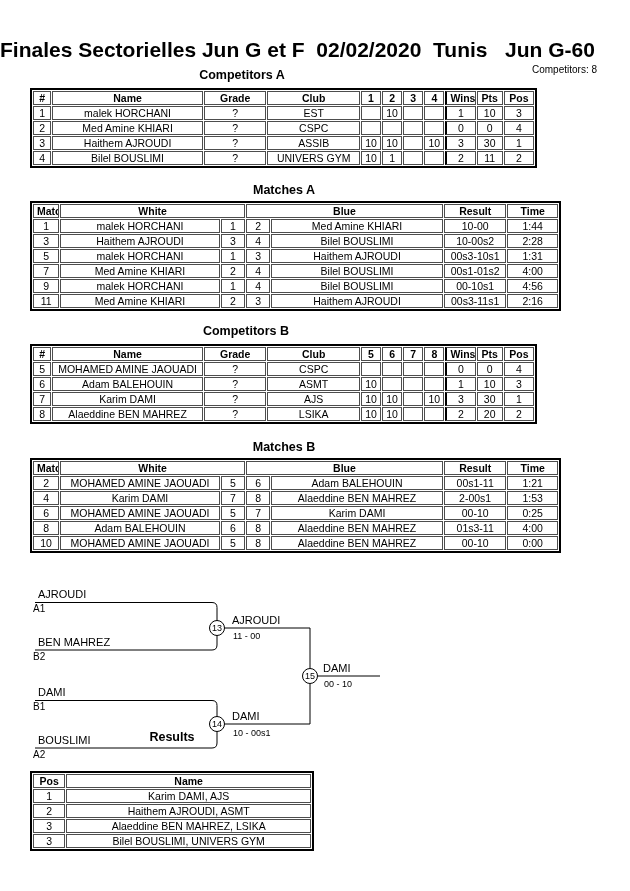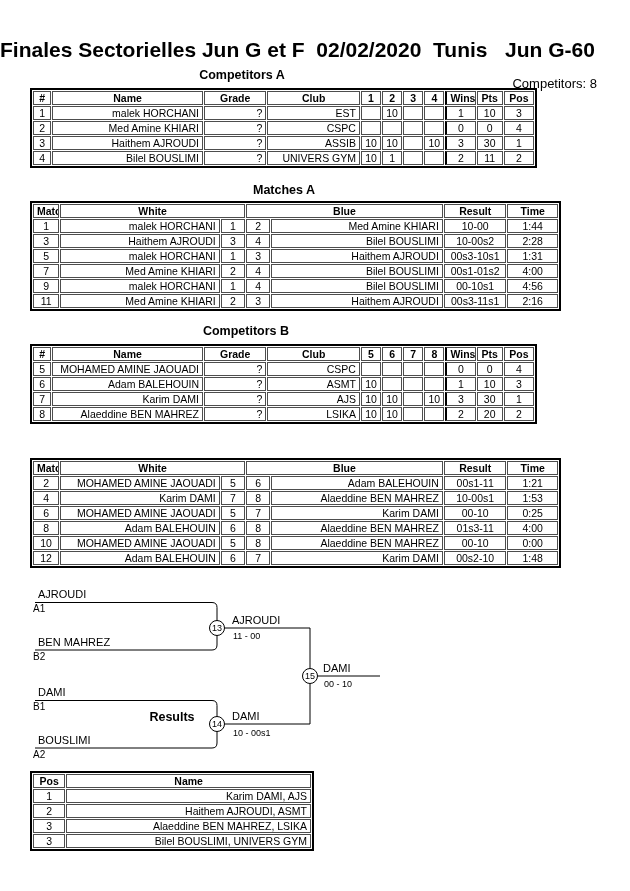--- a/index.html
+++ b/index.html
@@ -9,46 +9,46 @@
   }
   .title{
     position:absolute;left:0;top:38px;width:524px;text-align:center;
     font-size:21px;font-weight:bold;white-space:pre;letter-spacing:0px;
   }
   .h2{
     position:absolute;width:300px;text-align:center;
     font-size:12.5px;font-weight:bold;white-space:pre;
   }
   .count{
-    position:absolute;left:440px;top:76px;width:157px;text-align:right;
-    font-size:13px;
+    position:absolute;left:440px;top:64px;width:157px;text-align:right;
+    font-size:10px;
   }
   table.tbl{
     position:absolute;background:#fff;border:2px solid #000;
     border-collapse:separate;border-spacing:1px;table-layout:fixed;
     font-family:"Liberation Sans",sans-serif;font-size:10.5px;
   }
   table.tbl th,table.tbl td{
     border:1px solid #4d4d4d;padding:0 3px;height:12px;line-height:12px;
     white-space:nowrap;overflow:hidden;background:#fff;
   }
   table.tbl th{font-weight:bold;text-align:center;}
   td.c{text-align:center;}
-  td.l{text-align:right;}
+  td.l{text-align:center;}
   .grp{border-left:2px solid #000 !important;}
   #t-comp-a{left:30px;top:88px;width:507px;}
   #t-matches-a{left:30px;top:201px;width:531px;}
   #t-comp-b{left:30px;top:344px;width:507px;}
   #t-matches-b{left:30px;top:458px;width:531px;}
   #t-results{left:30px;top:771px;width:284px;}
   #h-comp-a{left:92px;top:68px;}
   #h-matches-a{left:134px;top:183px;}
   #h-comp-b{left:96px;top:324px;}
   #h-matches-b{left:134px;top:440px;}
-  #h-results{left:22px;top:710px;text-align:center;}
+  #h-results{left:22px;top:730px;text-align:center;}
   .bracket{position:absolute;left:0;top:578px;}
   .bracket path,.bracket line{stroke:#000;stroke-width:1;fill:none;}
   .bracket circle{stroke:#000;stroke-width:1;fill:#fff;}
   .bk-name{font-family:"Liberation Sans",sans-serif;font-size:11px;fill:#000;}
   .bk-seed{font-family:"Liberation Sans",sans-serif;font-size:10px;fill:#000;}
   .bk-score{font-family:"Liberation Sans",sans-serif;font-size:9px;fill:#000;}
   .bk-num{font-family:"Liberation Sans",sans-serif;font-size:9px;fill:#000;text-anchor:middle;}
 </style>
 </head>
 <body>
@@ -301,20 +301,21 @@
           <td class="c">10</td>
           <td class="c"></td>
           <td class="c"></td>
           <td class="c grp">2</td>
           <td class="c">20</td>
           <td class="c">2</td>
         </tr>
       </tbody>
   </table>
 
+  <div class="h2" id="h-matches-b">Matches B</div>
   <table class="tbl" id="t-matches-b">
     <colgroup>
       <col style="width:26px">
         <col style="width:158px">
         <col style="width:24px">
         <col style="width:24px">
       <col style="width:170px">
         <col style="width:62px">
         <col style="width:50px">
     </colgroup>
@@ -336,21 +337,21 @@
           <td class="l">Adam BALEHOUIN</td>
           <td class="c">00s1-11</td>
           <td class="c">1:21</td>
         </tr>
         <tr>
           <td class="c">4</td>
           <td class="l">Karim DAMI</td>
           <td class="c">7</td>
           <td class="c">8</td>
           <td class="l">Alaeddine BEN MAHREZ</td>
-          <td class="c">10-00s1</td>
+          <td class="c">2-00s1</td>
           <td class="c">1:53</td>
         </tr>
         <tr>
           <td class="c">6</td>
           <td class="l">MOHAMED AMINE JAOUADI</td>
           <td class="c">5</td>
           <td class="c">7</td>
           <td class="l">Karim DAMI</td>
           <td class="c">00-10</td>
           <td class="c">0:25</td>
@@ -365,29 +366,20 @@
           <td class="c">4:00</td>
         </tr>
         <tr>
           <td class="c">10</td>
           <td class="l">MOHAMED AMINE JAOUADI</td>
           <td class="c">5</td>
           <td class="c">8</td>
           <td class="l">Alaeddine BEN MAHREZ</td>
           <td class="c">00-10</td>
           <td class="c">0:00</td>
-        </tr>
-        <tr>
-          <td class="c">12</td>
-          <td class="l">Adam BALEHOUIN</td>
-          <td class="c">6</td>
-          <td class="c">7</td>
-          <td class="l">Karim DAMI</td>
-          <td class="c">00s2-10</td>
-          <td class="c">1:48</td>
         </tr>
       </tbody>
   </table>
 
   <svg class="bracket" width="630" height="195" viewBox="0 0 630 195">
 
     <text class="bk-name" x="38" y="20">AJROUDI</text>
     <path d="M35,24.5 H212 Q217,24.5 217,29.5 V67 Q217,72 212,72 H35"></path>
     <text class="bk-seed" x="33" y="34">A1</text>
     <text class="bk-name" x="38" y="68">BEN MAHREZ</text>

